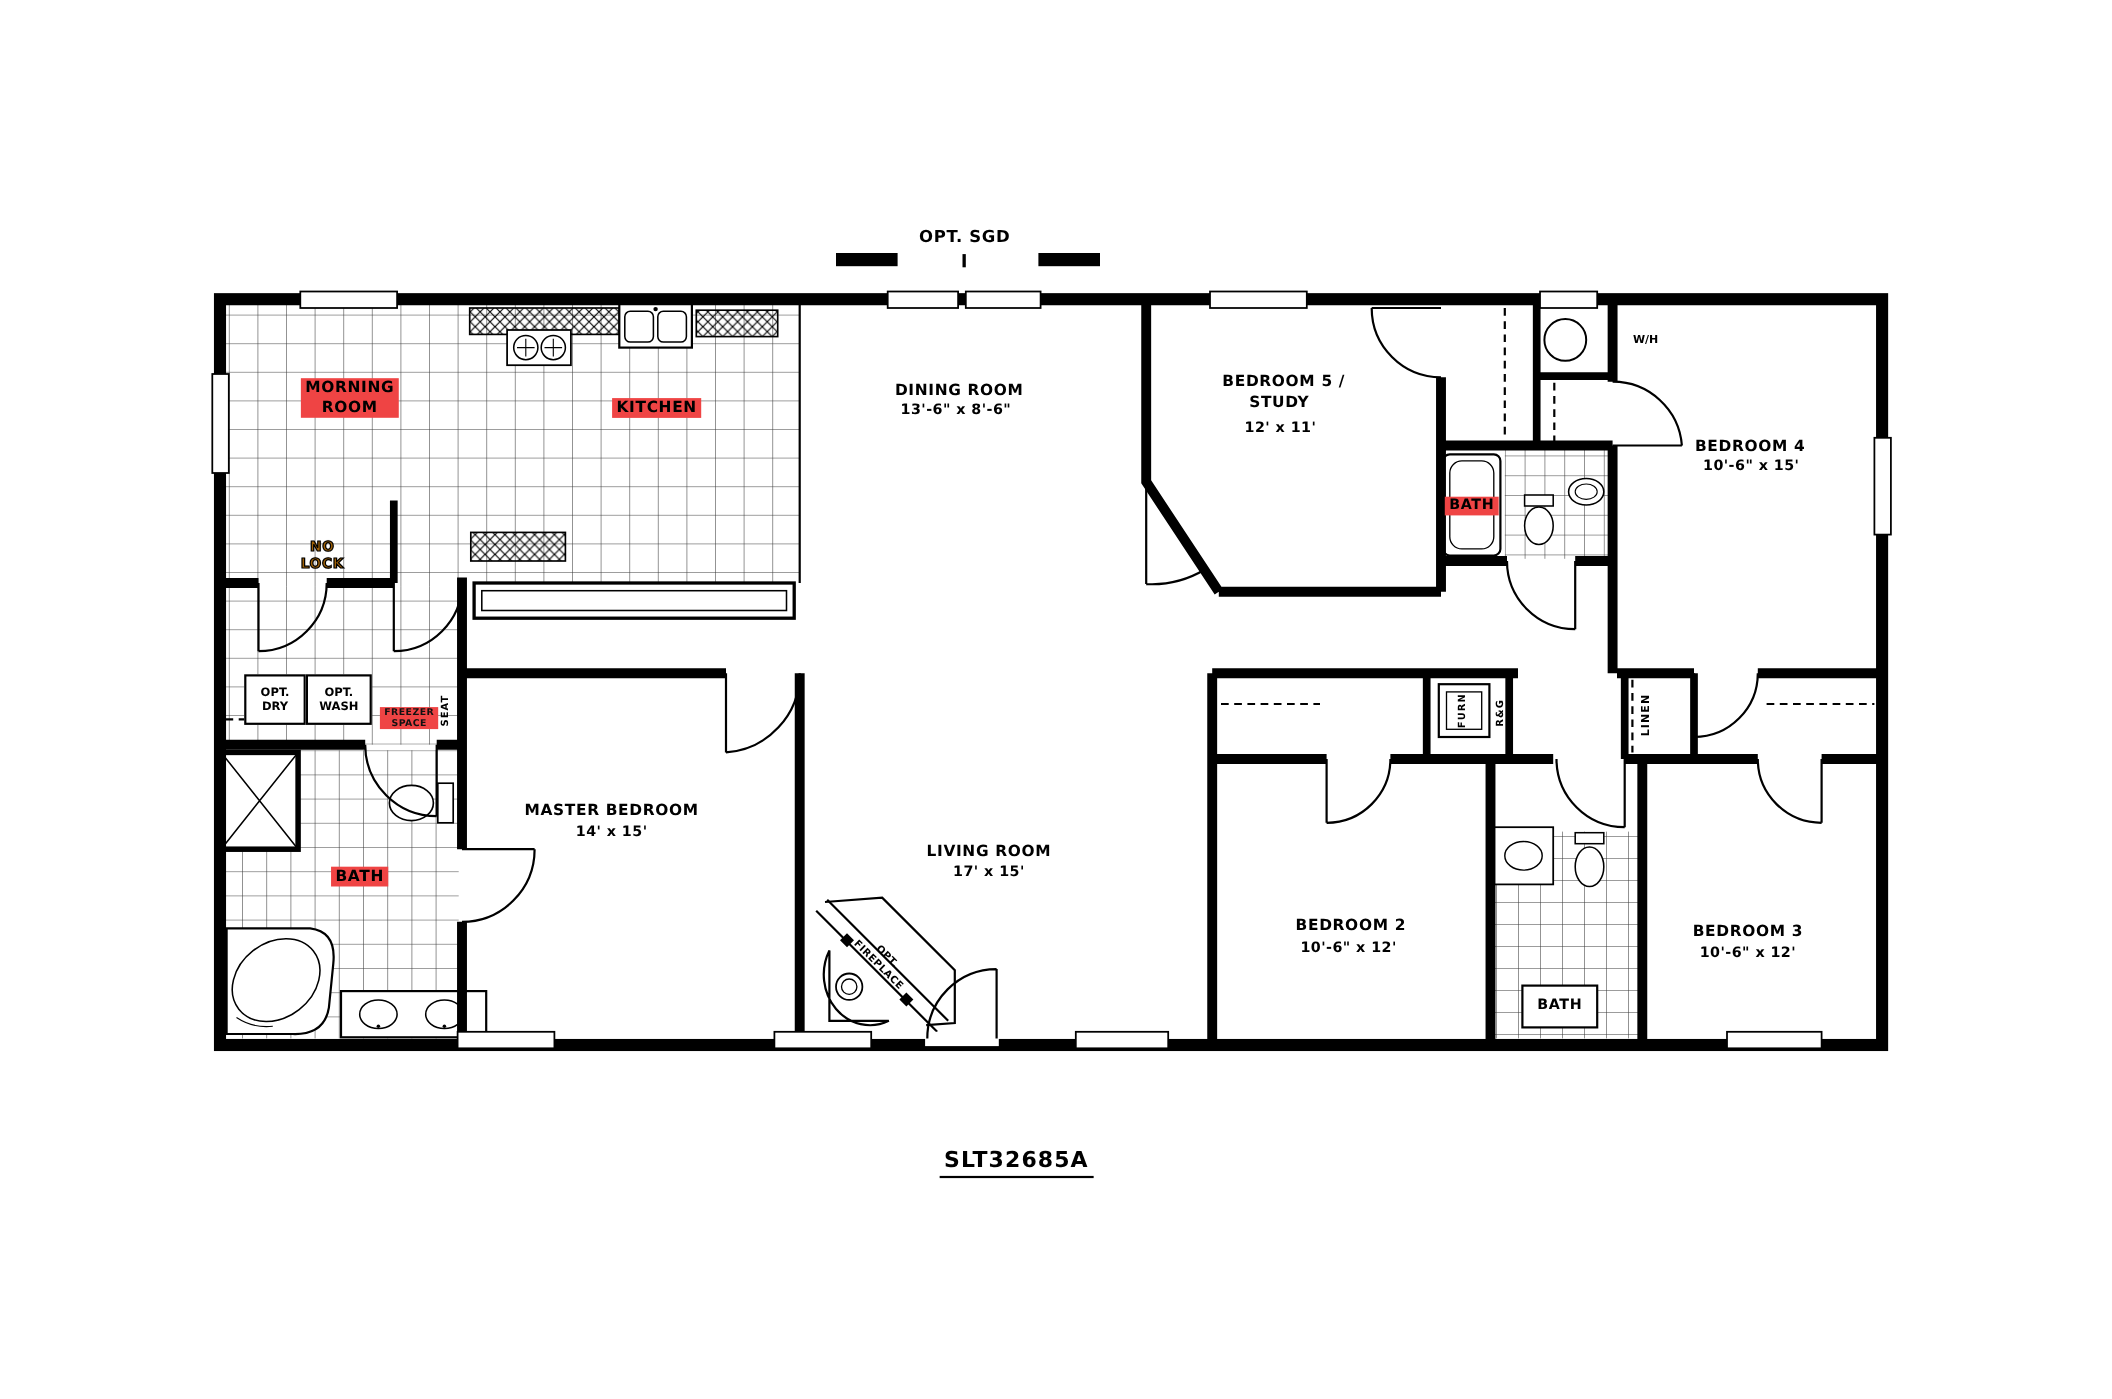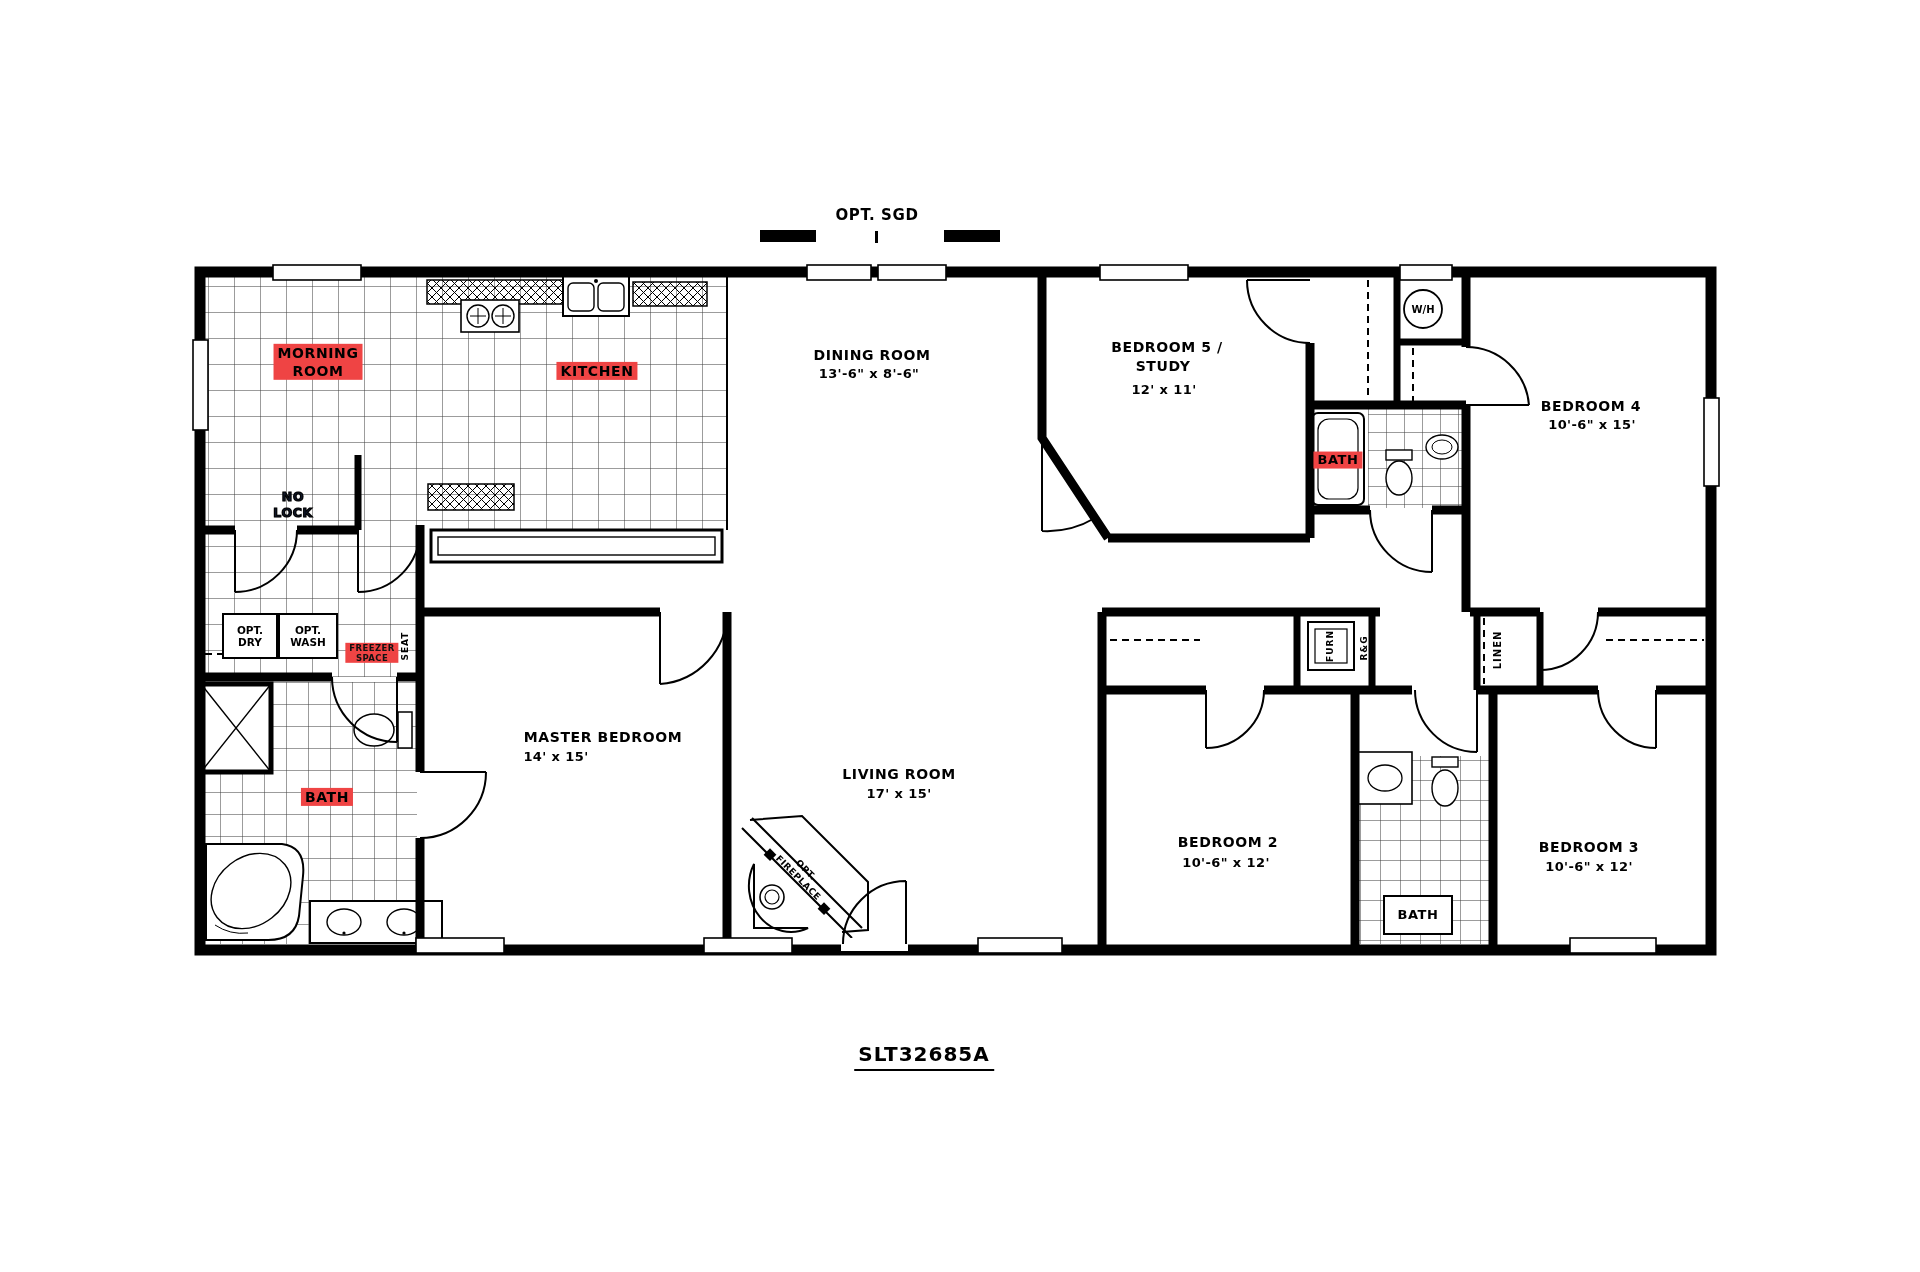--- a/index.html
+++ b/index.html
@@ -5,21 +5,21 @@
   html,body{margin:0;padding:0;background:#fff;}
   #stage{position:relative;width:1920px;height:1272px;background:#fff;overflow:hidden;
          font-family:"DejaVu Sans","Liberation Sans",sans-serif;color:#000;}
   #plan-svg{position:absolute;left:0;top:0;}
   .lbl{position:absolute;transform:translate(-50%,-50%);text-align:center;white-space:nowrap;
        font-weight:bold;font-size:14px;letter-spacing:.6px;line-height:1.3;color:#000;}
   .dims{font-size:13px;letter-spacing:.4px;}
   .ontile{background:#ef4444;padding:0 4px;}
   .vert{transform:translate(-50%,-50%) rotate(-90deg);font-size:9px;letter-spacing:1px;}
   .small2{font-size:8.5px;line-height:1.2;letter-spacing:.4px;color:#111;margin-top:16px;}
-  .outline-txt{color:#0f172a;-webkit-text-stroke:1.1px #000;text-shadow:0 0 1px #000;font-size:12.5px;}
+  .outline-txt{color:#a16207;-webkit-text-stroke:1.1px #000;text-shadow:0 0 1px #000;font-size:12.5px;}
   .wbox{position:absolute;border:2px solid #000;background:#fff;display:flex;align-items:center;
         justify-content:center;font-weight:bold;font-size:10.5px;line-height:1.15;text-align:center;}
   .diag{transform:translate(-50%,-50%) rotate(45deg);font-size:9px;line-height:1.2;letter-spacing:.5px;}
   .title-lbl{font-size:20px;letter-spacing:1px;border-bottom:2px solid #000;padding:0 4px 2px 4px;}
   .whlbl{font-size:10px;letter-spacing:0;}
 </style>
 </head>
 <body>
 
 <div id="stage">
@@ -241,34 +241,34 @@
 
 <div class="lbl small2 ontile" style="left:372px;top:637px;font-weight:bold;">
   <div>FREEZER</div>
   <div>SPACE</div>
 </div>
 
 <div class="lbl vert" style="left:406px;top:646px;">SEAT</div>
 
 <div class="lbl ontile" style="left:327px;top:797px;">BATH</div>
 
-<div class="lbl" style="left:556px;top:737px;margin-left:47px;">MASTER BEDROOM</div>
+<div class="lbl" style="left:556px;top:737px;">MASTER BEDROOM</div>
 <div class="lbl dims" style="left:556px;top:757px;">14' x 15'</div>
 
 <div class="lbl" style="left:872px;top:355px;">DINING ROOM</div>
 <div class="lbl dims" style="left:869px;top:374px;">13'-6" x 8'-6"</div>
 
 <div class="lbl" style="left:899px;top:774px;">LIVING ROOM</div>
 <div class="lbl dims" style="left:899px;top:794px;">17' x 15'</div>
 
 <div class="lbl" style="left:1167px;top:347px;">BEDROOM 5 /</div>
 <div class="lbl" style="left:1163px;top:366px;">STUDY</div>
 <div class="lbl dims" style="left:1164px;top:390px;text-align:right;">12' x 11'</div>
 
-<div class="lbl whlbl" style="left:1423px;top:309px;">W/H</div>
+<div class="lbl whlbl" style="left:1496px;top:309px;">W/H</div>
 
 <div class="lbl ontile" style="left:1338px;top:460px;font-size:13px;">BATH</div>
 
 <div class="lbl" style="left:1591px;top:406px;">BEDROOM 4</div>
 <div class="lbl dims" style="left:1592px;top:425px;">10'-6" x 15'</div>
 
 <div class="lbl vert" style="left:1331px;top:646px;">FURN</div>
 <div class="lbl vert" style="left:1365px;top:648px;">R&amp;G</div>
 <div class="lbl vert" style="left:1497px;top:650px;font-size:10px;">LINEN</div>
 

